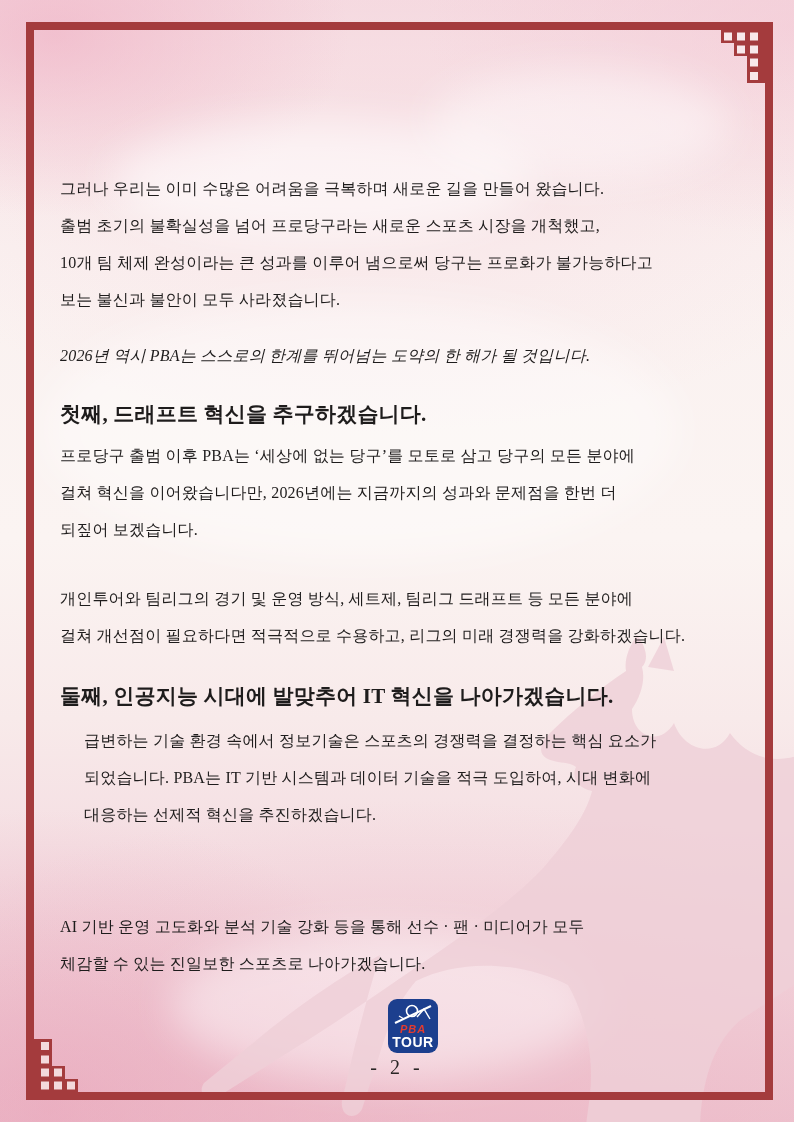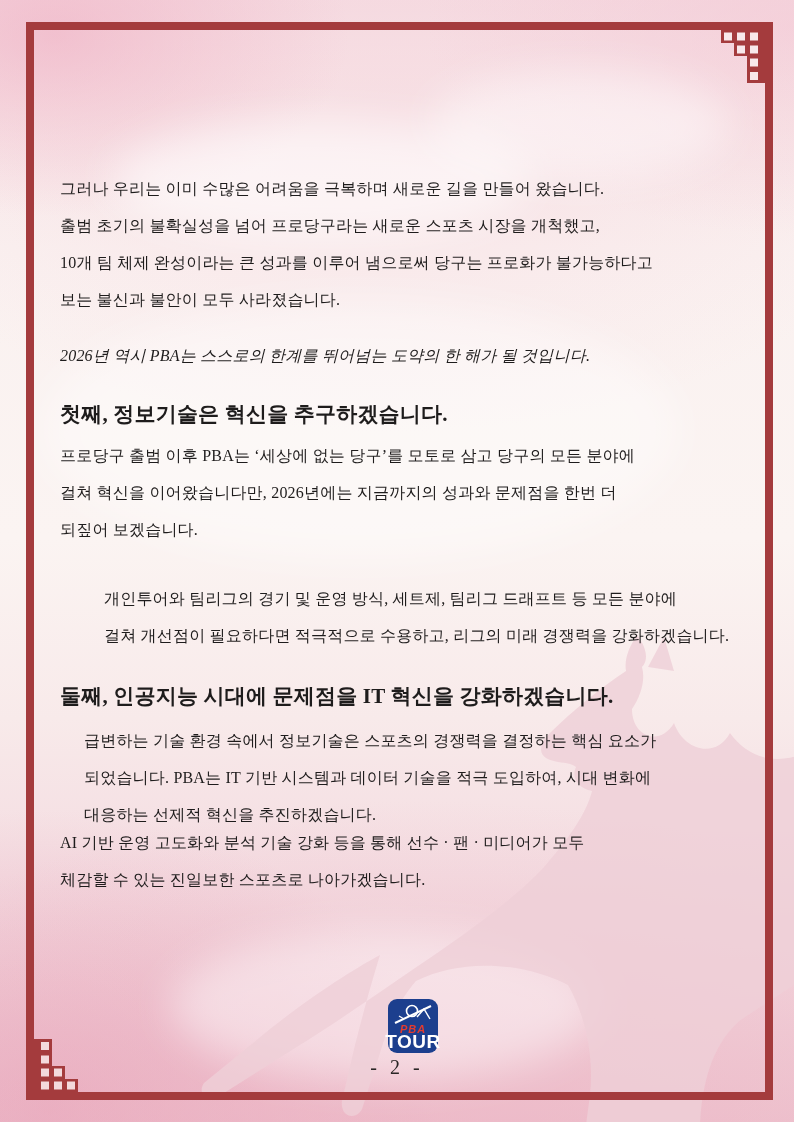--- a/index.html
+++ b/index.html
@@ -36,37 +36,37 @@
   .corner.tr{left:721px;top:30px;}
   .corner.bl{left:34px;top:1039px;transform:rotate(180deg);}
   
   .para,.heading{
     position:absolute;left:60px;width:684px;
     color:#1E1C1C;font-size:16px;line-height:37px;
     white-space:pre-line;letter-spacing:.2px;
   }
   .heading{font-weight:700;font-size:21px;}
   .p1{top:170px;} .p2{top:337px;font-style:italic;} .h1{top:396px;} .p3{top:437px;}
-  .p4{top:580px;margin-left:44px;} .h2{top:678px;} .p5{top:722px;margin-left:24px;} .p6{top:824px;}
+  .p4{top:580px;} .h2{top:678px;} .p5{top:722px;margin-left:24px;} .p6{top:908px;}
   
   .logo{
     position:absolute;left:372px;top:999px;width:50px;height:54px;
     background:#1C3F8E;border-radius:9px;box-sizing:border-box;
     display:flex;flex-direction:column;align-items:center;justify-content:flex-end;
     padding-bottom:4px;
     margin-left:16px;
   }
   .logo-art{position:absolute;top:3px;left:3px;}
   .logo-pba{
     color:#E33B2F;font-family:"Liberation Sans",sans-serif;
     font-weight:700;font-style:italic;font-size:11px;line-height:11px;letter-spacing:1px;
   }
   .logo-tour{
     color:#FFFFFF;font-family:"Liberation Sans",sans-serif;
-    font-weight:700;font-size:19px;line-height:14px;letter-spacing:.5px;
+    font-weight:700;font-size:14px;line-height:14px;letter-spacing:.5px;
   }
   .page-num{
     position:absolute;left:0;right:0;top:1056px;text-align:center;
     color:#2A2626;font-size:20px;letter-spacing:4px;
   }
 </style>
 </head>
 <body>
 
 <div class="bg"></div>
@@ -129,27 +129,27 @@
     <rect x="29" y="28.5" width="8" height="8"></rect>
     <rect x="29" y="42" width="8" height="8"></rect>
   </g>
 </svg>
 
 <div class="para p1">그러나 우리는 이미 수많은 어려움을 극복하며 새로운 길을 만들어 왔습니다.
 출범 초기의 불확실성을 넘어 프로당구라는 새로운 스포츠 시장을 개척했고,
 10개 팀 체제 완성이라는 큰 성과를 이루어 냄으로써 당구는 프로화가 불가능하다고
 보는 불신과 불안이 모두 사라졌습니다.</div>
 <div class="para p2">2026년 역시 PBA는 스스로의 한계를 뛰어넘는 도약의 한 해가 될 것입니다.</div>
-<div class="heading h1">첫째, 정보기술은 혁신을 추구하겠습니다.</div>
+<div class="heading h1">첫째, 드래프트 혁신을 추구하겠습니다.</div>
 <div class="para p3">프로당구 출범 이후 PBA는 ‘세상에 없는 당구’를 모토로 삼고 당구의 모든 분야에
 걸쳐 혁신을 이어왔습니다만, 2026년에는 지금까지의 성과와 문제점을 한번 더
 되짚어 보겠습니다.</div>
 <div class="para p4">개인투어와 팀리그의 경기 및 운영 방식, 세트제, 팀리그 드래프트 등 모든 분야에
 걸쳐 개선점이 필요하다면 적극적으로 수용하고, 리그의 미래 경쟁력을 강화하겠습니다.</div>
-<div class="heading h2">둘째, 인공지능 시대에 문제점을 IT 혁신을 강화하겠습니다.</div>
+<div class="heading h2">둘째, 인공지능 시대에 발맞추어 IT 혁신을 나아가겠습니다.</div>
 <div class="para p5">급변하는 기술 환경 속에서 정보기술은 스포츠의 경쟁력을 결정하는 핵심 요소가
 되었습니다. PBA는 IT 기반 시스템과 데이터 기술을 적극 도입하여, 시대 변화에
 대응하는 선제적 혁신을 추진하겠습니다.</div>
 <div class="para p6">AI 기반 운영 고도화와 분석 기술 강화 등을 통해 선수 · 팬 · 미디어가 모두
 체감할 수 있는 진일보한 스포츠로 나아가겠습니다.</div>
 
 <div class="logo">
   <svg class="logo-art" width="44" height="24" viewBox="0 0 44 24" xmlns="http://www.w3.org/2000/svg">
     <line x1="4" y1="21" x2="40" y2="4" stroke="#FFFFFF" stroke-width="2"></line>
     <circle cx="21" cy="9" r="5.5" fill="none" stroke="#FFFFFF" stroke-width="1.6"></circle>

